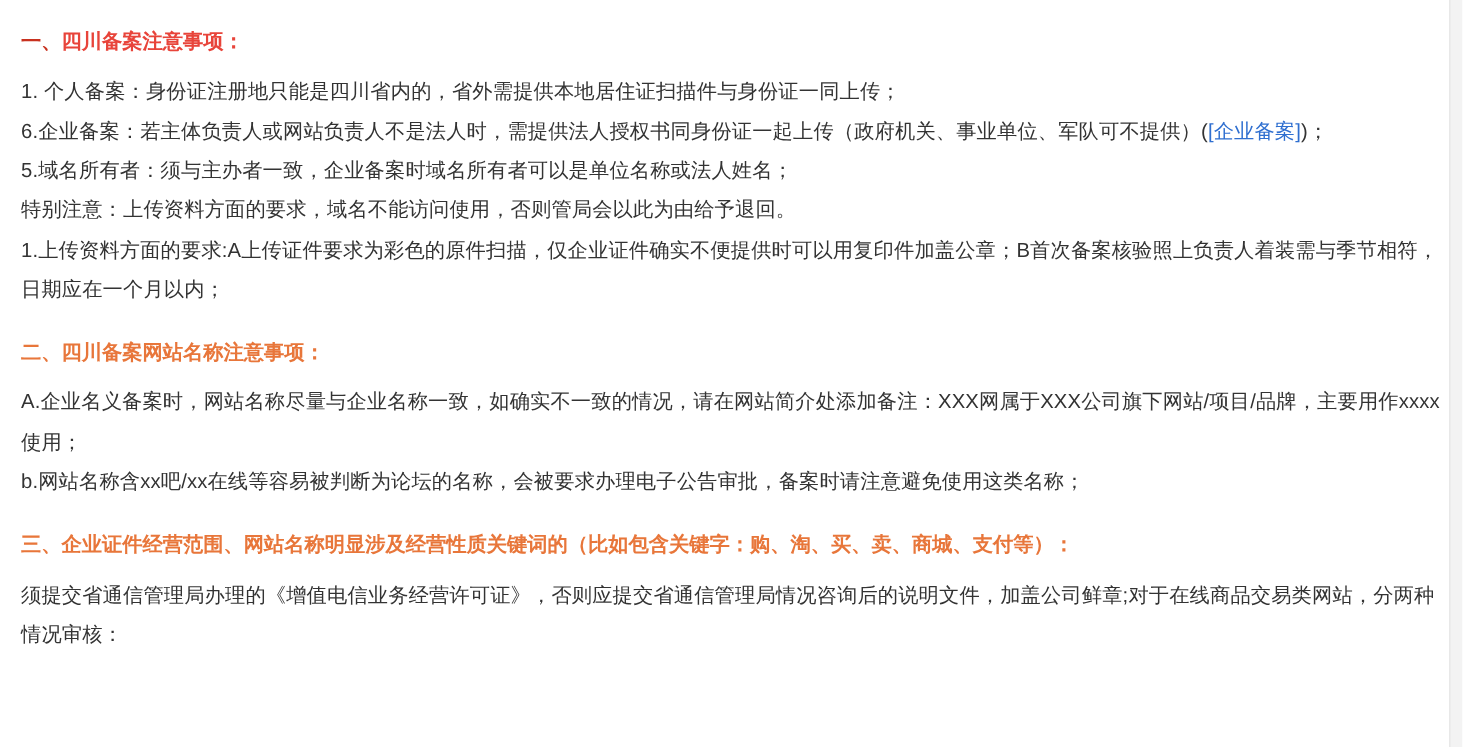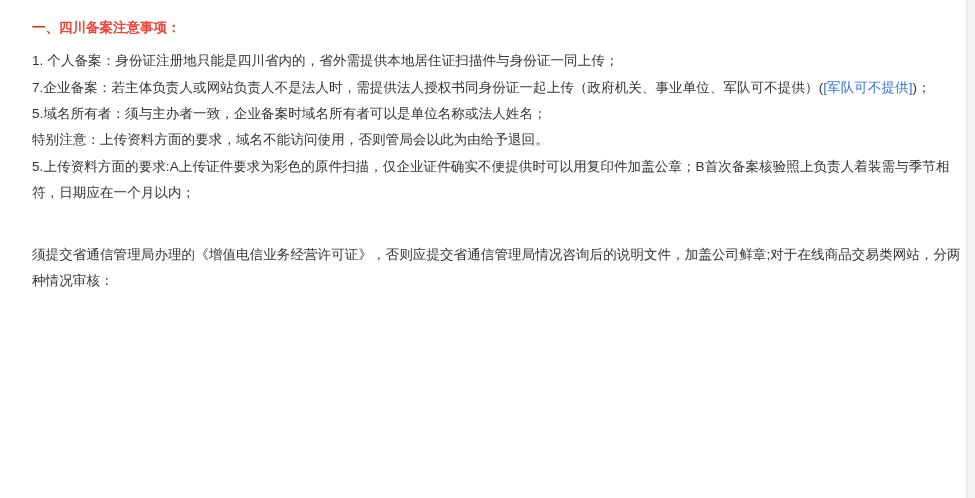--- a/index.html
+++ b/index.html
@@ -14,21 +14,21 @@
     font-size: 13.5px;
     color: #333333;
     overflow: hidden;
     position: relative;
   }
   .page {
     position: relative;
     width: 975px;
     height: 498px;
     box-sizing: border-box;
-    padding: 18px 14px 0 32px;
+    padding: 18px 14px 0 14px;
     background: #ffffff;
   }
   .right-edge {
     position: absolute;
     top: 0;
     right: 0;
     width: 8px;
     height: 498px;
     background: #f3f3f3;
     border-left: 1px solid #e8e8e8;
@@ -68,29 +68,39 @@
 
 <div class="page">
 
   <div class="right-edge"></div>
 
   <div class="section">
     <div class="sec-head">
       <span class="num">一、</span><span>四川备案注意事项：</span>
     </div>
     <p class="p">1. 个人备案：身份证注册地只能是四川省内的，省外需提供本地居住证扫描件与身份证一同上传；</p>
-    <p class="p"><span>7.企业备案：若主体负责人或网站负责人不是法人时，需提供法人授权书同身份证一起上传（政府机关、事业单位、军队可不提供）(</span><a class="link" href="#">[军队可不提供]</a><span>)；</span></p>
+    <p class="p"><span>6.企业备案：若主体负责人或网站负责人不是法人时，需提供法人授权书同身份证一起上传（政府机关、事业单位、军队可不提供）(</span><a class="link" href="#">[企业备案]</a><span>)；</span></p>
     <p class="p">5.域名所有者：须与主办者一致，企业备案时域名所有者可以是单位名称或法人姓名；</p>
     <p class="p">特别注意：上传资料方面的要求，域名不能访问使用，否则管局会以此为由给予退回。</p>
-    <p class="p">5.上传资料方面的要求:A上传证件要求为彩色的原件扫描，仅企业证件确实不便提供时可以用复印件加盖公章；B首次备案核验照上负责人着装需与季节相符，日期应在一个月以内；</p>
+    <p class="p">1.上传资料方面的要求:A上传证件要求为彩色的原件扫描，仅企业证件确实不便提供时可以用复印件加盖公章；B首次备案核验照上负责人着装需与季节相符，日期应在一个月以内；</p>
   </div>
 
   <div class="gap-md"></div>
 
+  <div class="section">
+    <div class="sec-head orange">
+      <span>二、</span><span>四川备案网站名称注意事项：</span>
+    </div>
+    <p class="p">A.企业名义备案时，网站名称尽量与企业名称一致，如确实不一致的情况，请在网站简介处添加备注：XXX网属于XXX公司旗下网站/项目/品牌，主要用作xxxx使用；</p>
+    <p class="p">b.网站名称含xx吧/xx在线等容易被判断为论坛的名称，会被要求办理电子公告审批，备案时请注意避免使用这类名称；</p>
+  </div>
 
   <div class="gap-md"></div>
 
   <div class="section sec3-body">
+    <div class="sec-head orange">
+      <span>三、</span><span>企业证件经营范围、网站名称明显涉及经营性质关键词的（比如包含关键字：购、淘、买、卖、商城、支付等）：</span>
+    </div>
     <p class="p">须提交省通信管理局办理的《增值电信业务经营许可证》，否则应提交省通信管理局情况咨询后的说明文件，加盖公司鲜章;对于在线商品交易类网站，分两种情况审核：</p>
 
   </div>
 
 </div>
 
 </body></html>

